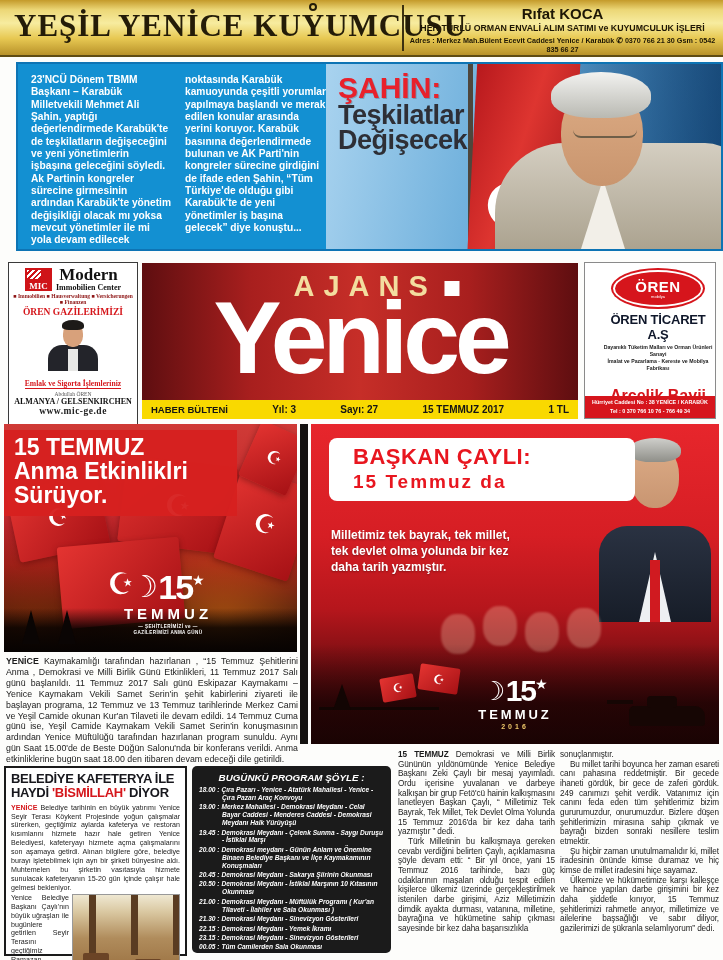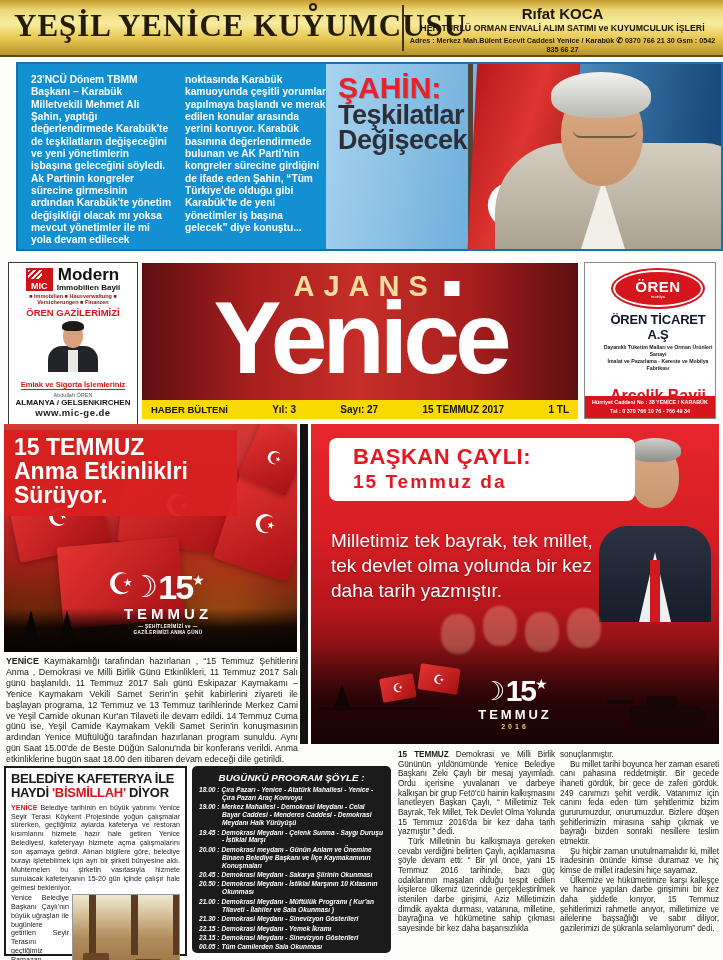--- a/index.html
+++ b/index.html
@@ -38,21 +38,21 @@
   .p-shirt { position:absolute; right:96px; bottom:0; width:44px; height:70px; background:#f2efe8; clip-path:polygon(50% 0,100% 100%,0 100%); }
   .p-head { position:absolute; right:78px; top:22px; width:82px; height:100px; background:linear-gradient(#dcab84,#c9956e); border-radius:46% 46% 50% 50%; }
   .p-hair { position:absolute; right:70px; top:8px; width:100px; height:46px;
     background:linear-gradient(#f2f2f0,#b9b9b2); border-radius:55% 55% 45% 45%; }
   .p-glasses { position:absolute; right:84px; top:62px; width:64px; height:12px; border-bottom:2px solid #6e5e48; border-radius:0 0 8px 8px; }
   .sahin-head { position:absolute; left:12px; top:10px; z-index:5; line-height:.95; }
   .sh-name { font-size:30px; font-weight:700; color:#e8212b; text-shadow:1px 1px 0 rgba(0,0,0,.2); }
   .sh-rest { font-size:27px; font-weight:900; color:#2e2f36; letter-spacing:-.5px; }
 
   
-  .mic-ad { left:8px; top:262px; width:130px; height:169px; background:#fff; border:1px solid #3a3a3a; text-align:center; padding:4px 3px; }
+  .mic-ad { left:8px; top:262px; width:130px; height:169px; background:#fff; border:1px solid #3a3a3a; text-align:center; padding:4px 3px;font-family:Liberation Serif, serif; }
   .mic-logo-row { display:flex; align-items:center; justify-content:center; gap:4px; }
   .mic-logo { width:27px; height:23px; background:#cf1418; color:#fff; font-size:9px; font-weight:800;
     display:flex; align-items:flex-end; justify-content:center; position:relative; }
   .mic-logo::before { content:""; position:absolute; left:2px; top:2px; width:14px; height:9px;
     background:repeating-linear-gradient(135deg,#fff 0 2px,transparent 2px 4px); }
   .mic-title { font-size:17px; font-weight:800; color:#111; line-height:.95; }
   .mic-sub { font-size:8px; font-weight:700; color:#111; }
   .mic-items { font-size:5.5px; font-weight:700; color:#8d1313; margin-top:1px; }
   .mic-slogan { color:#d5161b; font-weight:800; font-size:9.5px; margin-top:2px; }
   .mic-photo { width:66px; height:52px; margin:2px auto 1px; position:relative; overflow:hidden; }
@@ -110,21 +110,21 @@
   .logo-sub { font-size:4.6px; font-weight:700; letter-spacing:.4px; margin-top:2px; line-height:1.4; }
 
   .divider-black { left:300px; top:424px; width:8px; height:320px; background:#141210; }
 
   
   .cayli { left:311px; top:424px; width:408px; height:320px; overflow:hidden;
     background:linear-gradient(180deg,#e7262c 0%,#d61e24 35%,#b5161c 58%,#7c0f13 74%,#45080a 88%,#2a0506 100%); }
   .cayli-headbox { position:absolute; left:18px; top:14px; width:306px; background:#fff; border-radius:8px; padding:8px 24px 10px; }
   .ch1 { color:#e8161f; font-size:22px; font-weight:900; letter-spacing:.5px; line-height:1; }
   .ch2 { color:#e8161f; font-size:19px; font-weight:800; letter-spacing:2px; margin-top:4px; line-height:1; }
-  .cayli-quote { position:absolute; left:20px; top:104px; width:340px; color:#fff; font-size:19px; font-weight:400;
+  .cayli-quote { position:absolute; left:20px; top:104px; width:340px; color:#fff; font-size:12px; font-weight:700;
     line-height:1.32; text-shadow:0 1px 2px rgba(0,0,0,.35); }
   .cp { position:absolute; right:2px; top:6px; width:124px; height:192px; }
   .cp-body { position:absolute; left:6px; bottom:0; width:112px; height:96px; background:linear-gradient(#2a3242,#171d28); border-radius:28px 28px 0 0; }
   .cp-shirt { position:absolute; left:46px; bottom:0; width:32px; height:70px; background:#eef0f2; clip-path:polygon(50% 0,100% 100%,0 100%); }
   .cp-tie { position:absolute; left:57px; bottom:0; width:10px; height:62px; background:#d01a20; }
   .cp-head { position:absolute; left:38px; top:16px; width:48px; height:62px; background:linear-gradient(#dcab86,#c89571); border-radius:46%; }
   .cp-hair { position:absolute; left:36px; top:8px; width:52px; height:24px; background:linear-gradient(#cfcfcb,#8f8f89); border-radius:50% 50% 40% 40%; }
   .face { position:absolute; width:34px; height:40px; border-radius:45%; background:rgba(255,221,190,.28); filter:blur(1px); }
   .collage-shade { position:absolute; bottom:0; left:0; right:0; height:100px; background:linear-gradient(transparent, rgba(15,2,2,.6) 60%); }
   .c-logo { position:absolute; bottom:14px; left:50%; transform:translateX(-50%); text-align:center; color:#fff; width:150px; }
@@ -210,21 +210,21 @@
         <div class="sh-rest">Değişecek</div>
       </div>
     </div>
   </div>
 
   <div class="abs mic-ad">
     <div class="mic-logo-row">
       <div class="mic-logo">MIC</div>
       <div>
         <div class="mic-title">Modern</div>
-        <div class="mic-sub">Immobilien Bayii</div>
+        <div class="mic-sub">Immobilien Center</div>
       </div>
     </div>
     <div class="mic-items">■ Immobilien  ■ Hausverwaltung  ■ Versicherungen  ■ Finanzen</div>
     <div class="mic-slogan">ÖREN GAZİLERİMİZİ</div>
     <div class="mic-photo">
       <div class="mp-body"></div>
       <div class="mp-shirt"></div>
       <div class="mp-head"></div>
       <div class="mp-hair"></div>
     </div>

